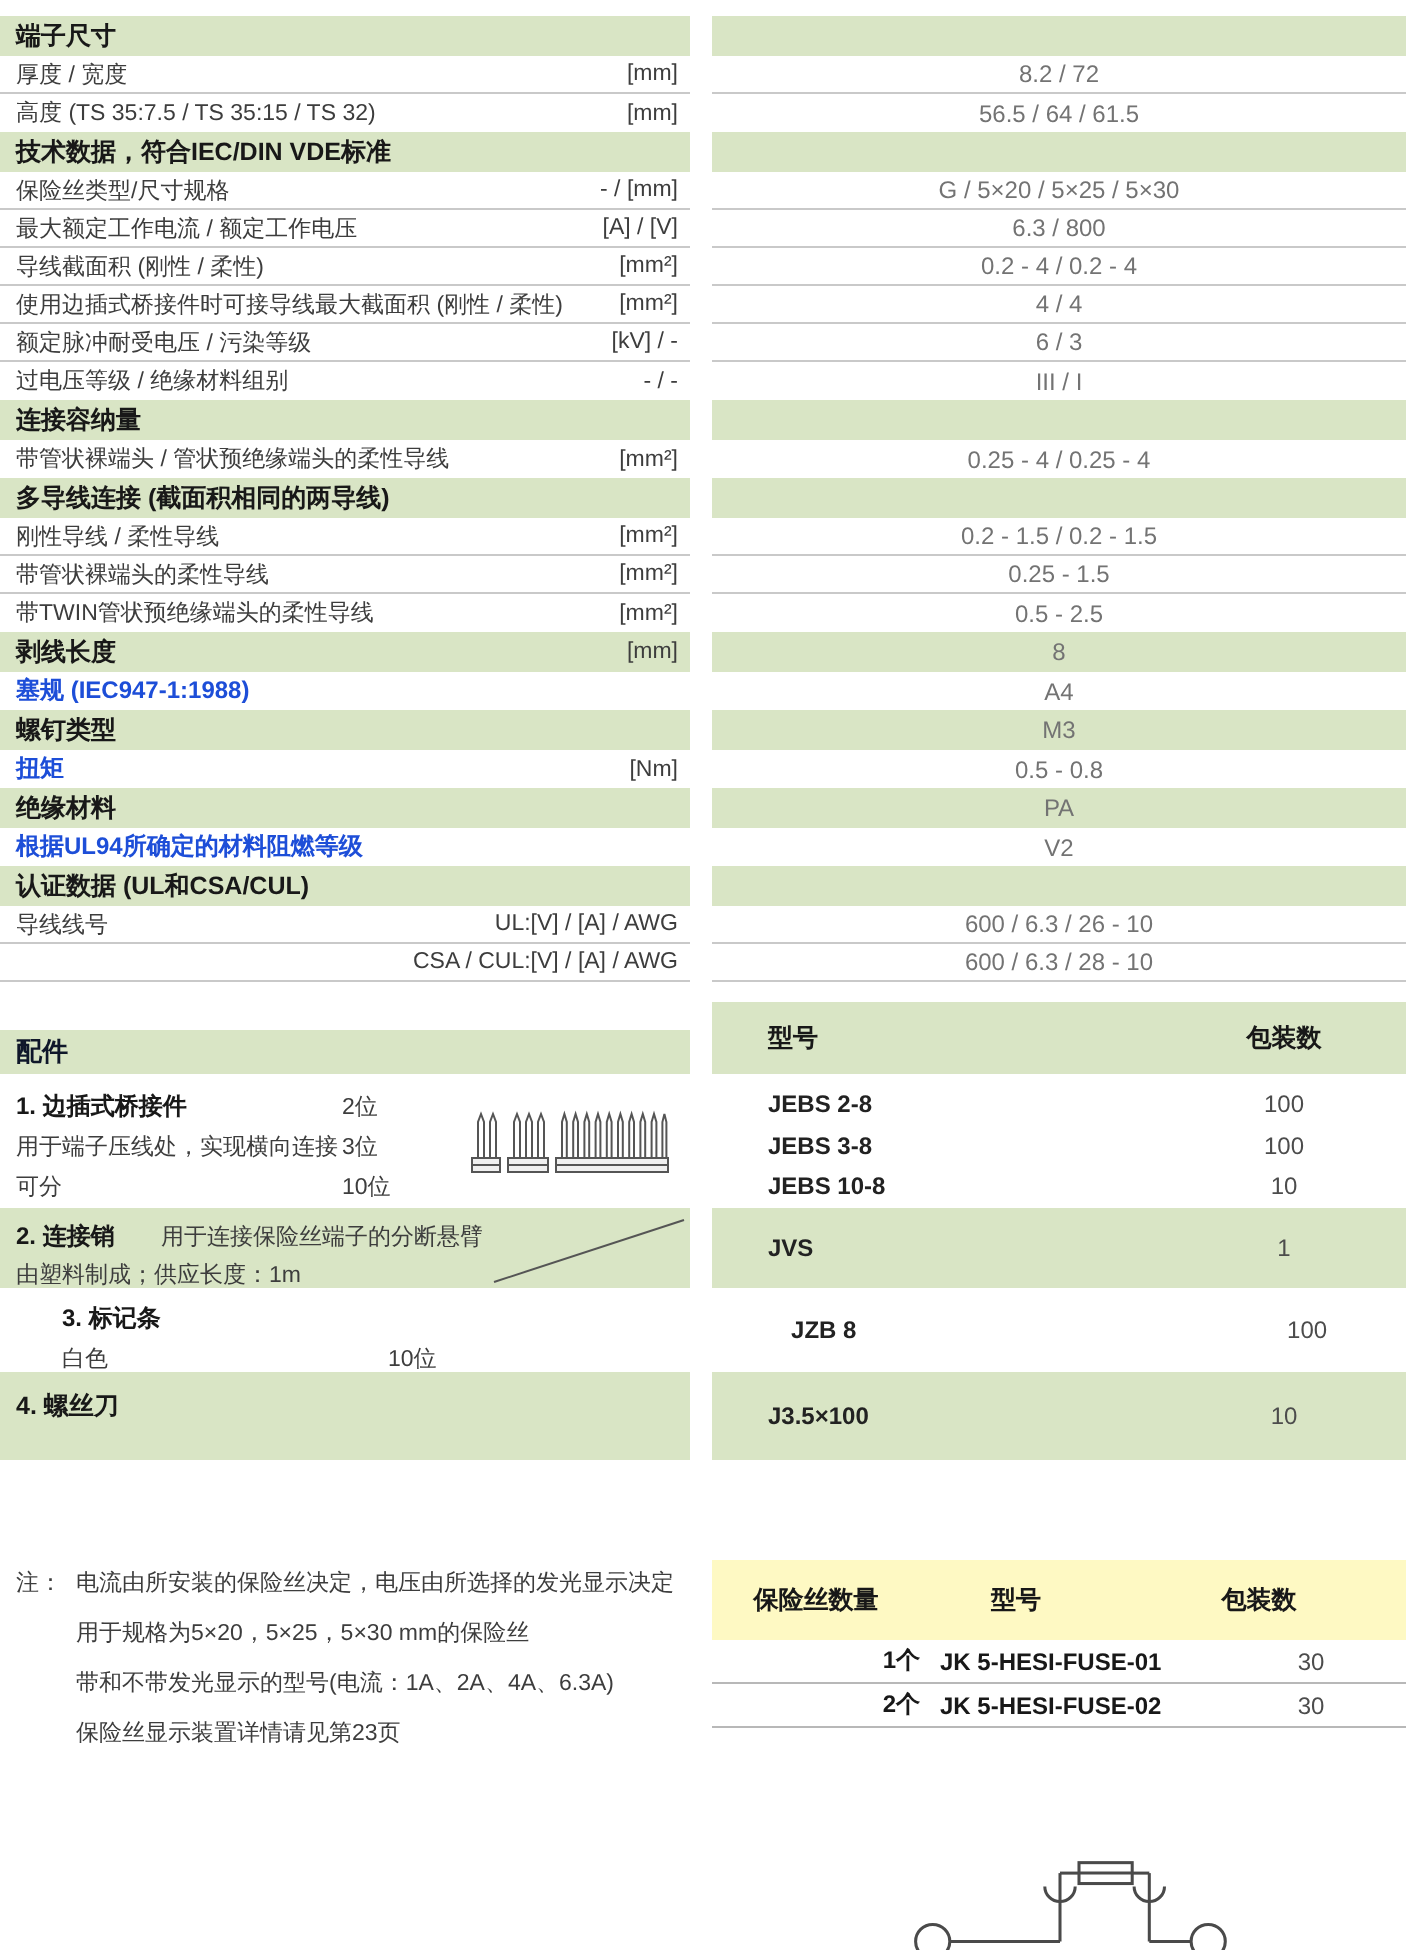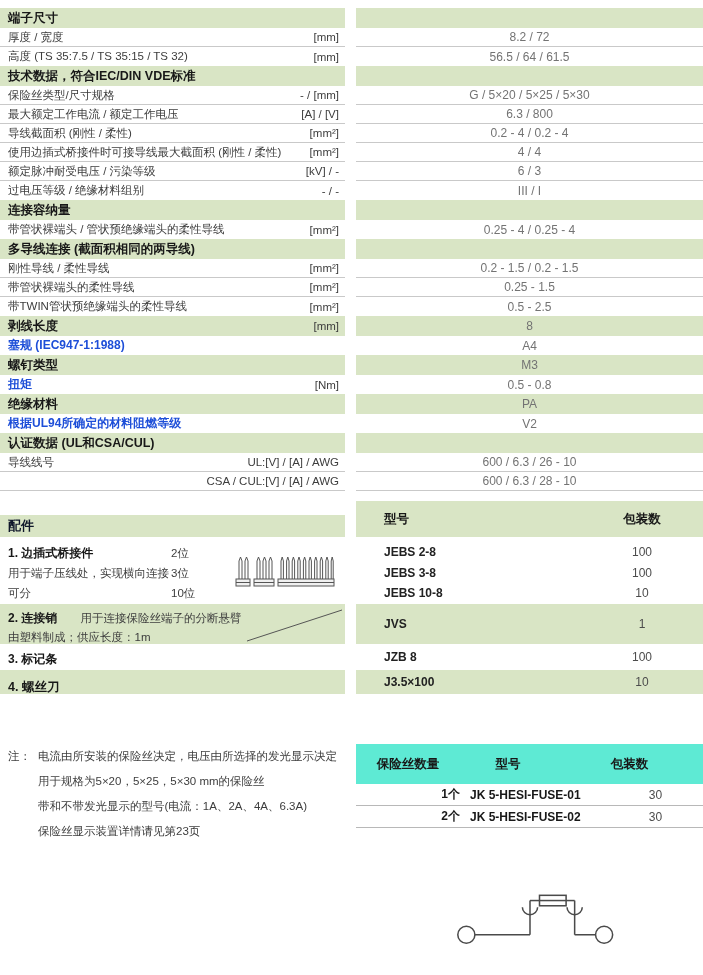--- a/index.html
+++ b/index.html
@@ -23,22 +23,22 @@
 
   
   .mid{margin-top:10px;}
   .mrow{display:flex;}
   .ml{width:345px;margin-right:11px;box-sizing:border-box;position:relative;}
   .mr{width:347px;box-sizing:border-box;position:relative;}
   .green{background:#d9e5c5;}
   .rowH{height:36px;}
   .rowB{height:67px;}
   .rowC{height:40px;}
-  .rowD{height:26px;}
-  .rowE{height:24px;}
+  .rowD{height:42px;margin-left:23px;}
+  .rowE{height:44px;}
   .acc-header{display:flex;align-items:center;padding-left:8px;font-weight:bold;font-size:13px;color:#0f172a;margin-top:14px;}
   .model-header{display:flex;align-items:center;padding-left:28px;font-weight:bold;font-size:12.5px;color:#181818;}
   .model-header .qh{position:absolute;left:255px;width:62px;text-align:center;}
   .accB{padding-top:6px;}
   .accline{height:20px;display:flex;align-items:center;padding-left:8px;font-size:11.5px;position:relative;}
   .accline b{font-size:12px;color:#181818;}
   .pos{position:absolute;left:171px;width:45px;text-align:left;font-size:11.5px;}
   .comb{position:absolute;right:10px;top:14px;}
   .accC{padding:6px 8px 0 8px;font-size:11.5px;}
   .accC .t{font-size:12px;color:#181818;font-weight:bold;}
@@ -52,21 +52,21 @@
   .mgrow .mqty{position:absolute;left:255px;width:62px;text-align:center;color:#4c4c4c;font-weight:normal;}
   .mgroup-pad{padding-top:5px;}
   .mgroup-fill{display:flex;flex-direction:column;justify-content:center;height:100%;}
 
   
   .bottom{display:flex;margin-top:50px;}
   .note{width:345px;margin-right:11px;box-sizing:border-box;display:flex;padding-left:8px;font-size:11.5px;}
   .note-tag{width:30px;flex-shrink:0;line-height:25px;}
   .note-lines div{line-height:25px;white-space:nowrap;}
   .fusecol{width:347px;}
-  .fuse-head{height:40px;background:#5eead4;display:grid;grid-template-columns:104px 96px 1fr;align-items:center;
+  .fuse-head{height:40px;background:#fef9c3;display:grid;grid-template-columns:104px 96px 1fr;align-items:center;
              font-weight:bold;font-size:12.5px;color:#181818;}
   .fuse-head span{text-align:center;}
   .fuse-row{height:21px;display:grid;grid-template-columns:104px 1fr 95px;align-items:center;
             border-bottom:1px solid #b8b8b8;font-size:12px;}
   .fuse-row .fc{text-align:right;font-weight:bold;color:#181818;}
   .fuse-row .fm{padding-left:10px;font-weight:bold;color:#181818;}
   .fuse-row .fq{text-align:center;color:#4c4c4c;}
   .schematic{margin:45px 0 0 98px;display:block;}
 </style>
 </head>

